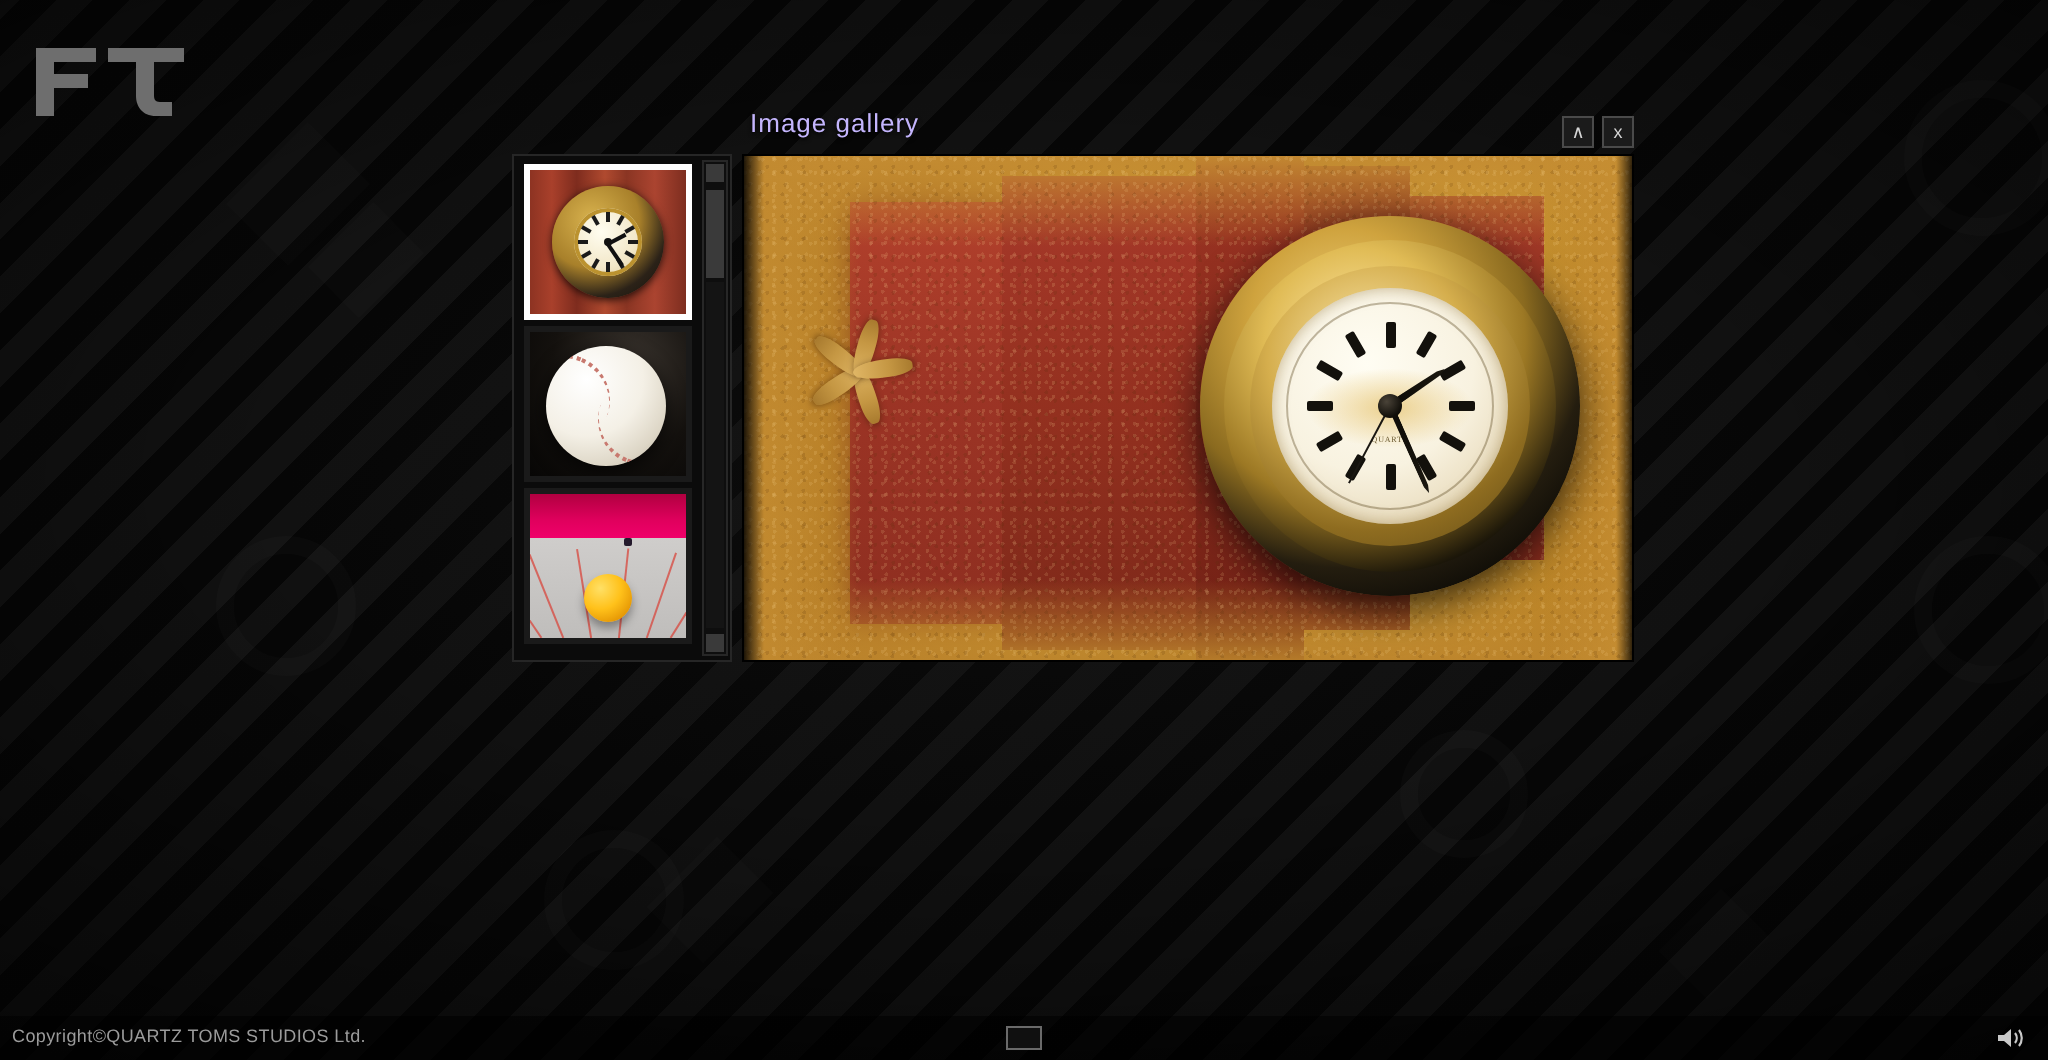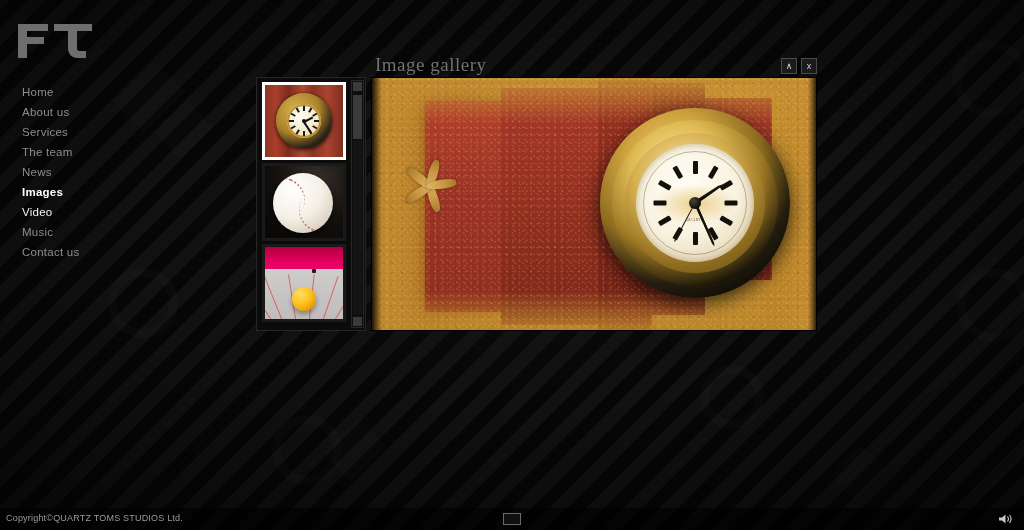--- a/index.html
+++ b/index.html
@@ -73,25 +73,24 @@
     letter-spacing:0.25px;
     cursor:pointer;
     white-space:nowrap;
   }
   .nav-item.bright { color:#f2f2f2; }
   .nav-item.active { color:#ffffff; font-weight:bold; }
 
   
   #gallery-title {
     position:absolute; left:375px; top:54px;
-    font-size:19px;
-    color:#737373;
+    font-size:13px;
+    color:#c4b5fd;
     letter-spacing:0.5px;
     text-shadow:0 1px 2px #000;
-    font-family:Liberation Serif, serif;
   }
   #win-controls {
     position:absolute; left:781px; top:58px;
     display:flex; gap:4px;
   }
   .win-btn {
     width:16px; height:16px;
     background:#1b1b1b;
     border:1px solid #4a4a4a;
     color:#d6d6d6;
@@ -458,31 +457,20 @@
 
   <div id="logo">
     <svg width="90" height="42" viewBox="0 0 90 42">
       <g fill="#6e6e6e">
         <path d="M4 6 L4 40 L13 40 L13 26 L30 26 L30 19 L13 19 L13 13 L34 13 L34 6 Z"></path>
         <path d="M40 6 L40 13 L54 13 L54 30 C54 35 57 40 64 40 L72 40 L72 33 L66 33 C63 33 63 31 63 29 L63 13 L78 13 L78 6 Z"></path>
       </g>
     </svg>
   </div>
 
-  <nav id="nav">
-    <a class="nav-item">Home</a>
-    <a class="nav-item">About us</a>
-    <a class="nav-item">Services</a>
-    <a class="nav-item">The team</a>
-    <a class="nav-item">News</a>
-    <a class="nav-item active">Images</a>
-    <a class="nav-item bright">Video</a>
-    <a class="nav-item">Music</a>
-    <a class="nav-item">Contact us</a>
-  </nav>
 
   <div id="gallery-title">Image gallery</div>
 
   <div id="win-controls">
     <div class="win-btn">∧</div>
     <div class="win-btn">x</div>
   </div>
 
   <div id="thumb-rail">
 

